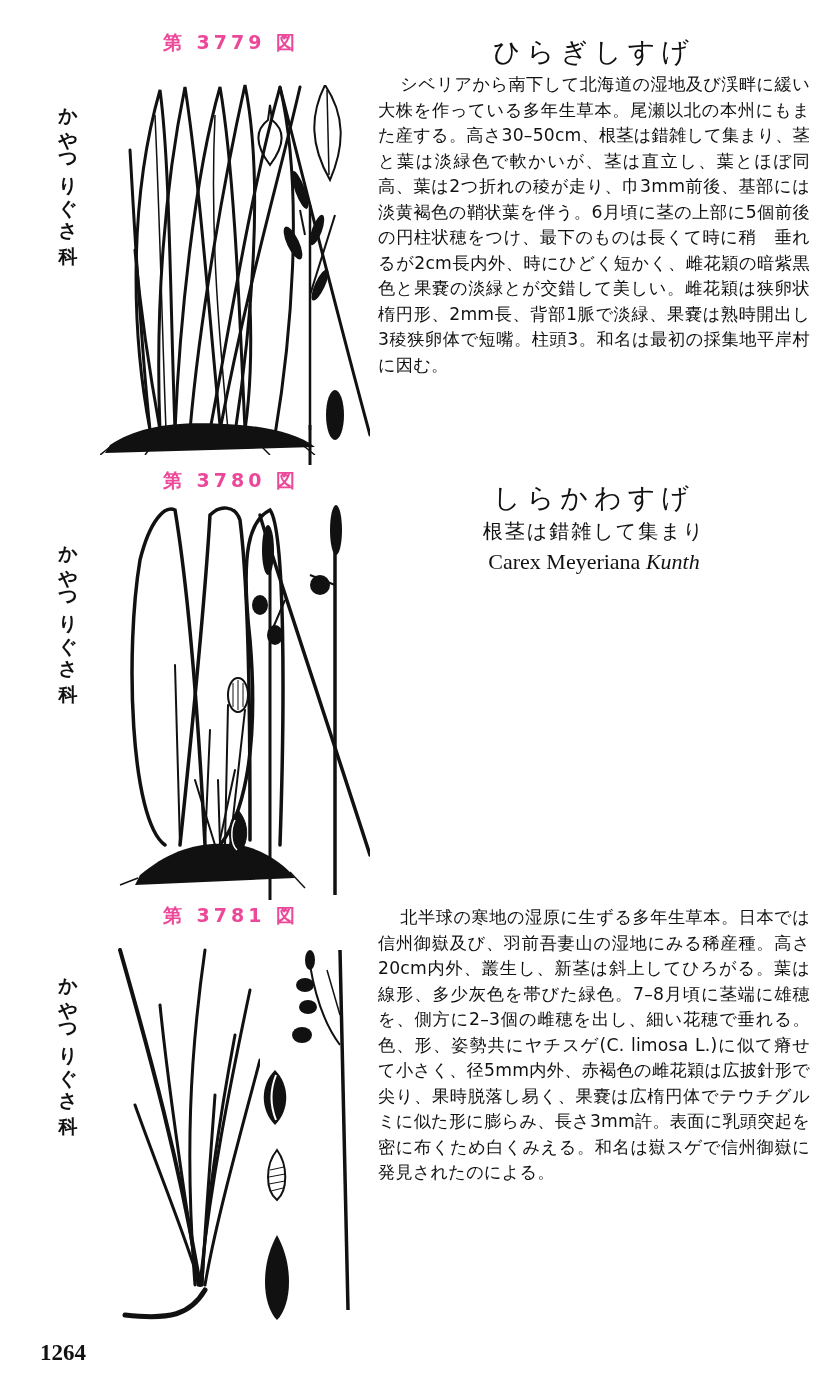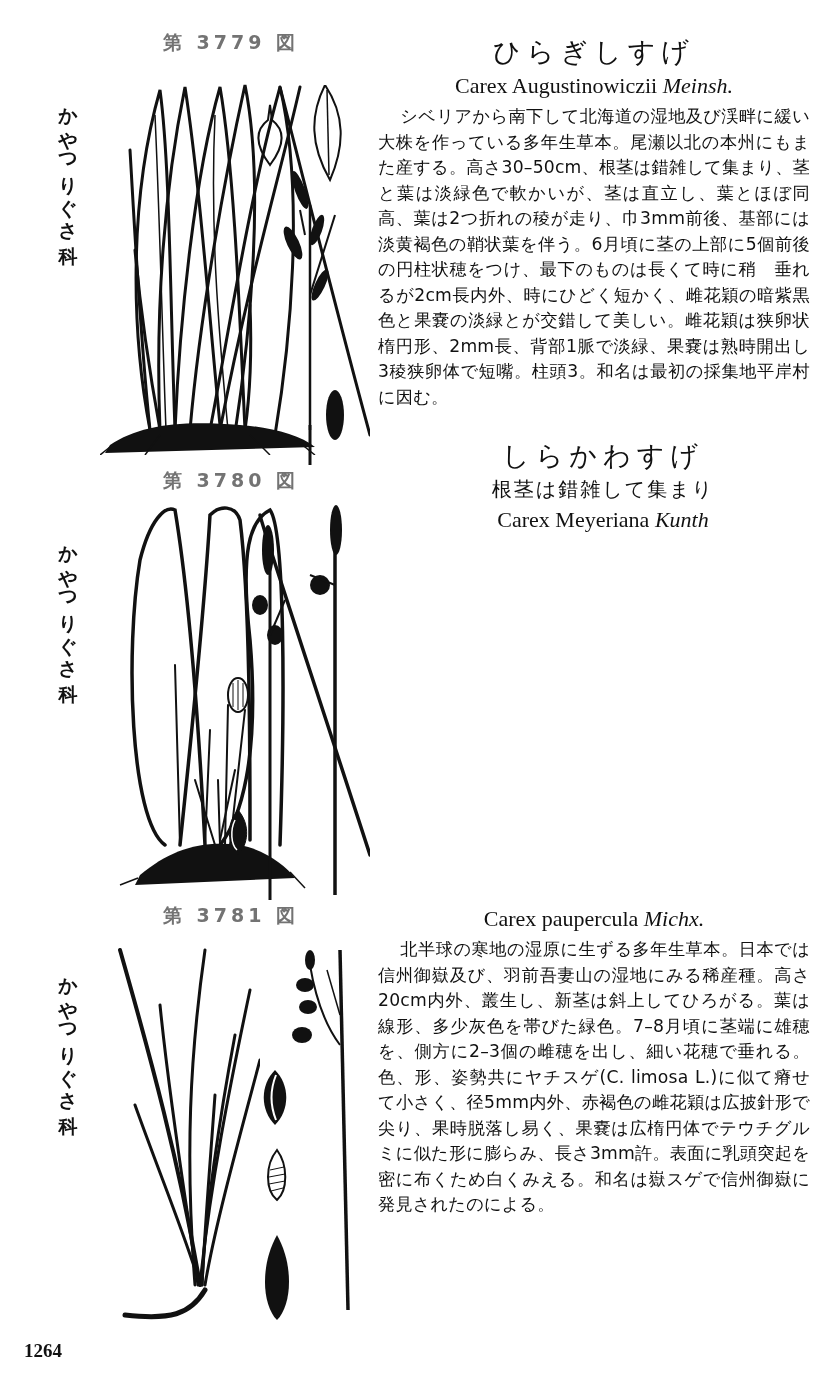--- a/index.html
+++ b/index.html
@@ -1,34 +1,34 @@
 <!DOCTYPE html>
 <html><head>
 <meta charset="utf-8">
 <style>
   html, body { margin: 0; padding: 0; background: #ffffff; }
   body { width: 840px; height: 1400px; position: relative; overflow: hidden;
          font-family: "DejaVu Serif", serif; color: #111111; }
   .fig-label { position: absolute; font-family: "DejaVu Sans", sans-serif; font-weight: bold;
-               font-size: 19px; letter-spacing: 4px; color: #737373; }
+               font-size: 19px; letter-spacing: 4px; color: #ec4899; }
   .family { position: absolute; font-family: "DejaVu Sans", sans-serif; font-size: 19px;
             writing-mode: vertical-rl; letter-spacing: 1px; color: #111; font-weight: bold; }
   .illus { position: absolute; }
   .entry { position: absolute; left: 378px; width: 432px; }
   .jp-name { text-align: center; font-family: "DejaVu Sans", sans-serif; font-weight: normal;
              font-size: 27px; letter-spacing: 6px; height: 36px; line-height: 36px; }
   .alt-name { text-align: center; font-family: "DejaVu Sans", sans-serif; font-size: 20px;
               letter-spacing: 2px; height: 30px; line-height: 30px; }
   .sci-name { text-align: center; font-family: "Liberation Serif", serif; font-size: 22px;
               height: 32px; line-height: 32px; }
   .sci-name i { font-style: italic; }
   .body-text { font-family: "DejaVu Sans", sans-serif; font-size: 17.2px; line-height: 25.5px;
                text-align: justify; text-indent: 1.3em; margin-top: 2px; letter-spacing: 0.2px; }
-  .page-num { position: absolute; left: 24px; top: 1340px; font-family: "Liberation Serif", serif;
-              font-weight: bold; font-size: 19px; }
+  .page-num { position: absolute; left: 40px; top: 1340px; font-family: "Liberation Serif", serif;
+              font-weight: bold; font-size: 23px; }
 </style>
 </head>
 <body>
 
 <div class="fig-label" style="left:163px; top:30px;">第 3779 図</div>
 <div class="family" style="left:56px; top:95px;">かやつりぐさ科</div>
 
 <svg class="illus" style="left:100px; top:75px;" width="270" height="380" viewBox="0 0 270 380">
   <g fill="none" stroke="#111" stroke-width="3" stroke-linecap="round">
     <path d="M50 355 C 30 250, 30 120, 60 15 C 70 90, 70 220, 75 355"></path>
@@ -64,24 +64,20 @@
   <ellipse cx="38" cy="158" rx="6" ry="18" fill="#111" transform="rotate(-25 38 158)"></ellipse>
   <ellipse cx="62" cy="145" rx="5" ry="16" fill="#111" transform="rotate(20 62 145)"></ellipse>
   <ellipse cx="65" cy="200" rx="5" ry="17" fill="#111" transform="rotate(25 65 200)"></ellipse>
   <line x1="55" y1="210" x2="80" y2="130" stroke="#111" stroke-width="2"></line>
   <line x1="50" y1="150" x2="45" y2="125" stroke="#111" stroke-width="2"></line>
   <ellipse cx="80" cy="330" rx="9" ry="25" fill="#111"></ellipse>
 </svg>
 
 <div class="entry" style="top:34px;">
   <div class="jp-name">ひらぎしすげ</div>
-  <div class="sci-name">
-    <span>Carex Augustinowiczii</span>
-    <i>Meinsh.</i>
-  </div>
   <div class="body-text">シベリアから南下して北海道の湿地及び渓畔に緩い大株を作っている多年生草本。尾瀬以北の本州にもまた産する。高さ30–50cm、根茎は錯雑して集まり、茎と葉は淡緑色で軟かいが、茎は直立し、葉とほぼ同高、葉は2つ折れの稜が走り、巾3mm前後、基部には淡黄褐色の鞘状葉を伴う。6月頃に茎の上部に5個前後の円柱状穂をつけ、最下のものは長くて時に稍ゝ垂れるが2cm長内外、時にひどく短かく、雌花穎の暗紫黒色と果嚢の淡緑とが交錯して美しい。雌花穎は狭卵状楕円形、2mm長、背部1脈で淡緑、果嚢は熟時開出し3稜狭卵体で短嘴。柱頭3。和名は最初の採集地平岸村に因む。</div>
 </div>
 
 <div class="fig-label" style="left:163px; top:468px;">第 3780 図</div>
 <div class="family" style="left:56px; top:533px;">かやつりぐさ科</div>
 
 <svg class="illus" style="left:110px; top:500px;" width="260" height="390" viewBox="0 0 260 390">
   <g fill="none" stroke="#111" stroke-width="3.5" stroke-linecap="round">
     <path d="M55 345 C 20 320, 15 150, 30 60 C 40 20, 55 5, 65 10 C 80 100, 90 250, 95 345"></path>
     <path d="M70 345 C 80 250, 95 100, 100 15 C 110 5, 125 5, 130 20 C 140 100, 140 250, 140 340"></path>
@@ -114,21 +110,21 @@
   <ellipse cx="95" cy="80" rx="10" ry="10" fill="#111"></ellipse>
   <line x1="110" y1="80" x2="85" y2="70" stroke="#111" stroke-width="2"></line>
   <ellipse cx="13" cy="190" rx="10" ry="17" fill="none" stroke="#111" stroke-width="2"></ellipse>
   <line x1="13" y1="175" x2="13" y2="205" stroke="#111" stroke-width="1"></line>
   <line x1="8" y1="178" x2="8" y2="202" stroke="#111" stroke-width="1"></line>
   <line x1="18" y1="178" x2="18" y2="202" stroke="#111" stroke-width="1"></line>
   <path d="M13 305 C 0 320, 3 340, 13 350 C 23 340, 26 320, 13 305 Z" fill="#111" stroke="#111"></path>
   <path d="M10 315 C 5 325, 6 340, 12 345" fill="none" stroke="#fff" stroke-width="1.5"></path>
 </svg>
 
-<div class="entry" style="top:438px;margin-left:9px;">
+<div class="entry" style="top:480px;">
   <div class="jp-name">しらかわすげ</div>
   <div class="alt-name">根茎は錯雑して集まり</div>
   <div class="sci-name">
     <span>Carex Meyeriana</span>
     <i>Kunth</i>
   </div>
 </div>
 
 <div class="fig-label" style="left:163px; top:903px;">第 3781 図</div>
 <div class="family" style="left:56px; top:965px;">かやつりぐさ科</div>
@@ -162,20 +158,16 @@
   <g stroke="#111" stroke-width="1">
       <line x1="30" y1="235" x2="44" y2="232"></line>
       <line x1="29" y1="242" x2="45" y2="239"></line>
       <line x1="29" y1="249" x2="45" y2="246"></line>
       <line x1="31" y1="256" x2="43" y2="253"></line>
     </g>
   <path d="M37 300 C 20 330, 22 370, 37 385 C 52 370, 54 330, 37 300 Z" fill="#111"></path>
 </svg>
 
 <div class="entry" style="top:903px;">
-  <div class="sci-name">
-    <span>Carex paupercula</span>
-    <i>Michx.</i>
-  </div>
   <div class="body-text">北半球の寒地の湿原に生ずる多年生草本。日本では信州御嶽及び、羽前吾妻山の湿地にみる稀産種。高さ20cm内外、叢生し、新茎は斜上してひろがる。葉は線形、多少灰色を帯びた緑色。7–8月頃に茎端に雄穂を、側方に2–3個の雌穂を出し、細い花穂で垂れる。色、形、姿勢共にヤチスゲ(C. limosa L.)に似て瘠せて小さく、径5mm内外、赤褐色の雌花穎は広披針形で尖り、果時脱落し易く、果嚢は広楕円体でテウチグルミに似た形に膨らみ、長さ3mm許。表面に乳頭突起を密に布くため白くみえる。和名は嶽スゲで信州御嶽に発見されたのによる。</div>
 </div>
 
 <div class="page-num">1264</div>
 
 </body></html>

